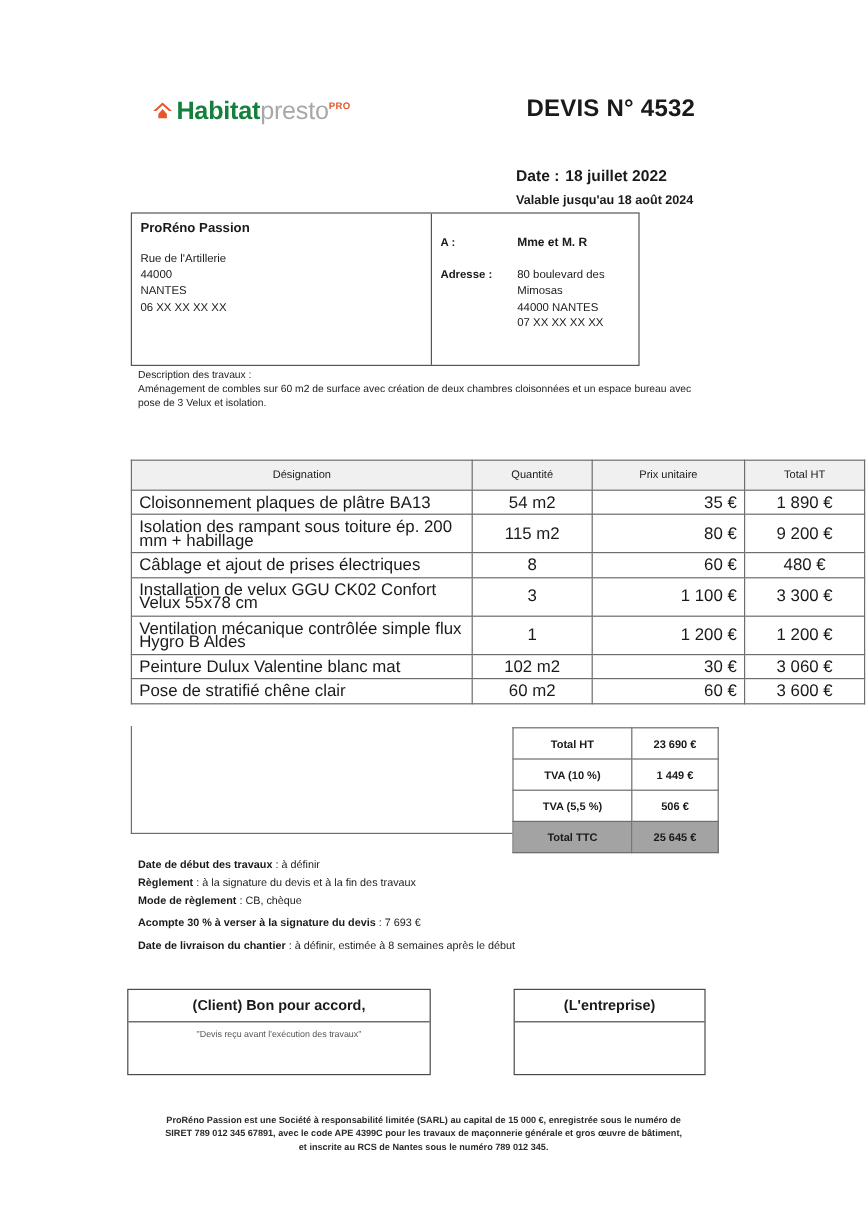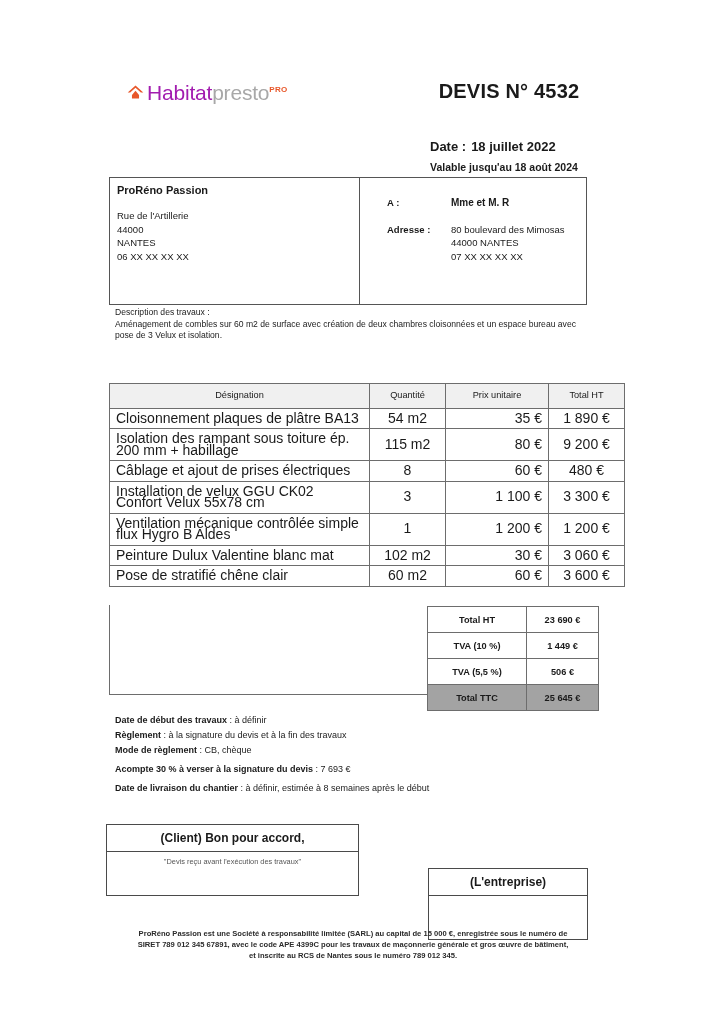--- a/index.html
+++ b/index.html
@@ -38,21 +38,21 @@
     height: 17px;
     margin-right: 3px;
     display: block;
   }
   .logo-text {
     font-size: 21px;
     letter-spacing: -0.2px;
     line-height: 1;
     white-space: nowrap;
   }
-  .logo-habitat { color: #a21caf; font-weight: 400; }
+  .logo-habitat { color: #15803d; font-weight: 700; }
   .logo-presto  { color: #a8a8a8; font-weight: 300; }
   .logo-pro {
     color: #e8572a;
     font-size: 8px;
     font-weight: bold;
     vertical-align: super;
     letter-spacing: 0.3px;
   }
 
   .devis-title {
@@ -80,26 +80,25 @@
     top: 161px;
     font-size: 10.5px;
     font-weight: bold;
   }
 
   
   .parties {
     position: absolute;
     left: 109px;
     top: 177px;
-    width: 478px;
+    width: 424px;
     height: 128px;
     border: 1px solid #555;
     box-sizing: border-box;
     display: flex;
-    gap: 20px;
   }
   .party-left {
     width: 250px;
     border-right: 1px solid #555;
     box-sizing: border-box;
     padding: 6px 0 0 7px;
   }
   .party-right {
     flex: 1;
     box-sizing: border-box;
@@ -157,21 +156,21 @@
     font-size: 14px;
     font-weight: normal;
     padding: 4px 6px;
     vertical-align: middle;
     line-height: 11.5px;
   }
   .tbl thead th {
     background: #f0f0f0;
     text-align: center;
     font-size: 9.2px;
-    padding: 6px 4px;
+    padding: 6px 16px;
   }
   .c-desig { width: 251px; }
   .c-qte   { width: 67px;  text-align: center; }
   .c-pu    { width: 94px;  text-align: right; }
   .c-tot   { width: 67px;  text-align: center; }
   .tbl td.c-desig { text-align: left; }
 
   
   .totals {
     position: absolute;
@@ -218,21 +217,21 @@
   .terms b { font-weight: bold; }
   .terms span.norm { font-weight: normal; color: #222; }
 
   
   .sig {
     position: absolute;
     border: 1px solid #4a4a4a;
     box-sizing: border-box;
   }
   .sig-client { left: 106px; top: 824px; width: 253px; height: 72px; }
-  .sig-entre  { left: 428px; top: 868px; width: 160px; height: 72px; }
+  .sig-entre  { left: 428px; top: 824px; width: 160px; height: 72px; }
   .sig-head {
     height: 26px;
     line-height: 26px;
     text-align: center;
     font-size: 12px;
     font-weight: bold;
     border-bottom: 1px solid #4a4a4a;
   }
   .sig-body {
     text-align: center;

